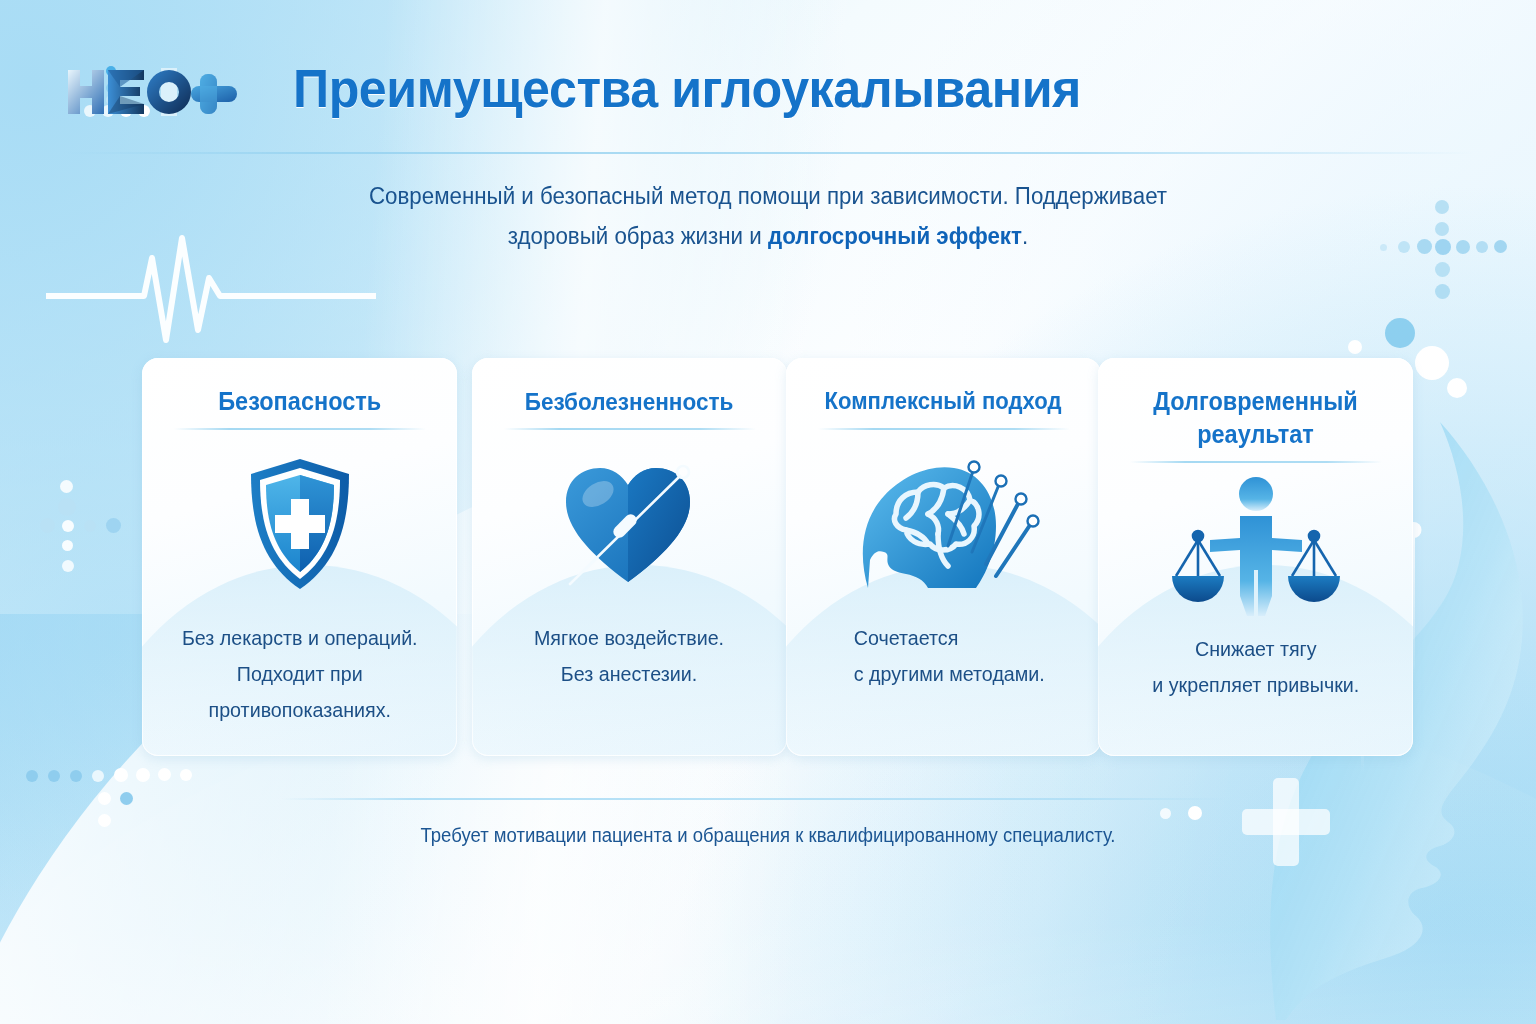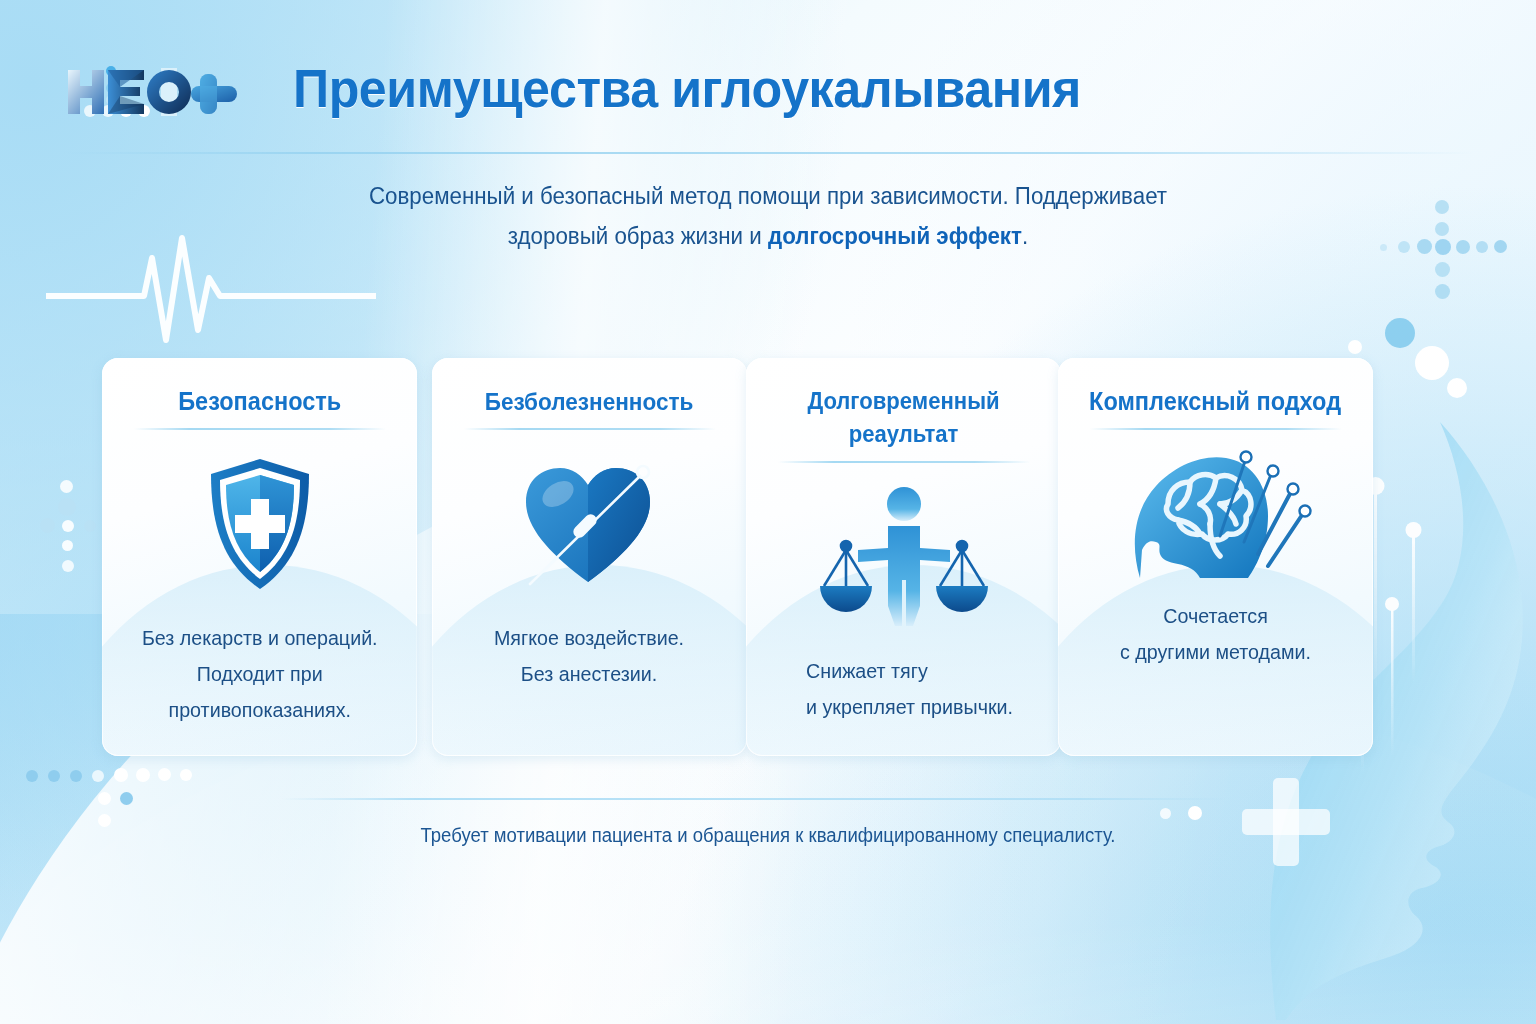--- a/index.html
+++ b/index.html
@@ -90,20 +90,21 @@
   .subtitle b{ color:#0f63b8; }
 
   
   .cards { position:absolute; left:0; top:358px; width:1536px; height:400px; }
   .card{
     position:absolute; top:0; width:315px; height:398px;
     border-radius:16px;
     background:linear-gradient(165deg,#ffffff 0%,#fdfeff 34%,#f2fafe 66%,#e9f6fd 100%);
     box-shadow:0 3px 12px rgba(120,180,215,.20), 0 0 0 1px rgba(255,255,255,.9) inset;
     overflow:hidden;
+    margin-left:40px;
   }
   .card:nth-child(1){ left:102px; }
   .card:nth-child(2){ left:432px; }
   .card:nth-child(3){ left:746px; }
   .card:nth-child(4){ left:1058px; }
 
   .card-swoosh{
     position:absolute; left:-22%; top:52%; width:150%; height:70%;
     border-radius:50% 50% 0 0 / 100% 100% 0 0;
     background:linear-gradient(to bottom, rgba(214,238,250,.85), rgba(214,238,250,0) 70%);
@@ -358,63 +359,20 @@
         <div class="card-text">
           <span>Мягкое воздействие.</span><br>
           <span>Без анестезии.</span>
         </div>
       </div>
     </div>
 
     <div class="card">
       <div class="card-swoosh"></div>
       <div class="card-inner">
-        <div class="card-title">Долговременный реаультат</div>
-        <div class="card-rule"></div>
-        <div class="card-icon">
-          <svg width="200" height="150" viewBox="0 0 200 150">
-            <defs>
-              <linearGradient id="pA" x1="0" y1="0" x2="0" y2="1">
-                  <stop offset="0" stop-color="#2f92d6"></stop>
-                  <stop offset="65%" stop-color="#56b4e6"></stop>
-                  <stop offset="100%" stop-color="#d8eefb"></stop>
-                </linearGradient>
-              <linearGradient id="pan" x1="0" y1="0" x2="0" y2="1">
-                  <stop offset="0" stop-color="#1c7cc2"></stop>
-                  <stop offset="100%" stop-color="#0c4a8c"></stop>
-                </linearGradient>
-            </defs>
-
-            <circle cx="100" cy="22" r="17" fill="url(#pA)"></circle>
-            <path d="M84 44 h32 l0 22 l30 2 v12 l-30 -2 v46 l-7 20 h-7 v-46 h-4 v46 h-7 l-7 -20 v-46 l-30 2 v-12 l30 -2 Z" fill="url(#pA)"></path>
-
-            <g stroke="#1565ae" stroke-width="2.6" fill="none">
-              <circle cx="42" cy="64" r="5" fill="#1565ae"></circle>
-              <circle cx="158" cy="64" r="5" fill="#1565ae"></circle>
-              <line x1="42" y1="68" x2="20" y2="104"></line>
-                <line x1="42" y1="68" x2="64" y2="104"></line>
-                <line x1="42" y1="68" x2="42" y2="104"></line>
-              <line x1="158" y1="68" x2="136" y2="104"></line>
-                <line x1="158" y1="68" x2="180" y2="104"></line>
-                <line x1="158" y1="68" x2="158" y2="104"></line>
-            </g>
-            <path d="M16 104 h52 a26 26 0 0 1 -52 0 Z" fill="url(#pan)"></path>
-            <path d="M132 104 h52 a26 26 0 0 1 -52 0 Z" fill="url(#pan)"></path>
-          </svg>
-        </div>
-        <div class="card-text">
-          <span>Снижает тягу</span><br>
-          <span>и укрепляет привычки.</span>
-        </div>
-      </div>
-    </div>
-
-    <div class="card">
-      <div class="card-swoosh"></div>
-      <div class="card-inner">
         <div class="card-title">Комплексный подход</div>
         <div class="card-rule"></div>
         <div class="card-icon">
           <svg width="200" height="152" viewBox="0 0 200 152">
             <defs>
               <linearGradient id="hdA" x1="0" y1="0" x2="1" y2="1">
                   <stop offset="0" stop-color="#5cbcee"></stop>
                   <stop offset="100%" stop-color="#1275bd"></stop>
                 </linearGradient>
               <linearGradient id="ndA" x1="0" y1="0" x2="1" y2="1">
@@ -447,18 +405,61 @@
             </g>
           </svg>
         </div>
         <div class="card-text">
           <span>Сочетается</span><br>
           <span>с другими методами.</span>
         </div>
       </div>
     </div>
 
+    <div class="card">
+      <div class="card-swoosh"></div>
+      <div class="card-inner">
+        <div class="card-title">Долговременный реаультат</div>
+        <div class="card-rule"></div>
+        <div class="card-icon">
+          <svg width="200" height="150" viewBox="0 0 200 150">
+            <defs>
+              <linearGradient id="pA" x1="0" y1="0" x2="0" y2="1">
+                  <stop offset="0" stop-color="#2f92d6"></stop>
+                  <stop offset="65%" stop-color="#56b4e6"></stop>
+                  <stop offset="100%" stop-color="#d8eefb"></stop>
+                </linearGradient>
+              <linearGradient id="pan" x1="0" y1="0" x2="0" y2="1">
+                  <stop offset="0" stop-color="#1c7cc2"></stop>
+                  <stop offset="100%" stop-color="#0c4a8c"></stop>
+                </linearGradient>
+            </defs>
+
+            <circle cx="100" cy="22" r="17" fill="url(#pA)"></circle>
+            <path d="M84 44 h32 l0 22 l30 2 v12 l-30 -2 v46 l-7 20 h-7 v-46 h-4 v46 h-7 l-7 -20 v-46 l-30 2 v-12 l30 -2 Z" fill="url(#pA)"></path>
+
+            <g stroke="#1565ae" stroke-width="2.6" fill="none">
+              <circle cx="42" cy="64" r="5" fill="#1565ae"></circle>
+              <circle cx="158" cy="64" r="5" fill="#1565ae"></circle>
+              <line x1="42" y1="68" x2="20" y2="104"></line>
+                <line x1="42" y1="68" x2="64" y2="104"></line>
+                <line x1="42" y1="68" x2="42" y2="104"></line>
+              <line x1="158" y1="68" x2="136" y2="104"></line>
+                <line x1="158" y1="68" x2="180" y2="104"></line>
+                <line x1="158" y1="68" x2="158" y2="104"></line>
+            </g>
+            <path d="M16 104 h52 a26 26 0 0 1 -52 0 Z" fill="url(#pan)"></path>
+            <path d="M132 104 h52 a26 26 0 0 1 -52 0 Z" fill="url(#pan)"></path>
+          </svg>
+        </div>
+        <div class="card-text">
+          <span>Снижает тягу</span><br>
+          <span>и укрепляет привычки.</span>
+        </div>
+      </div>
+    </div>
+
   </div>
 
   <div class="ftr-rule"></div>
   <div class="footer">Требует мотивации пациента и обращения к квалифицированному специалисту.</div>
 
 </div>
 
 </body></html>

